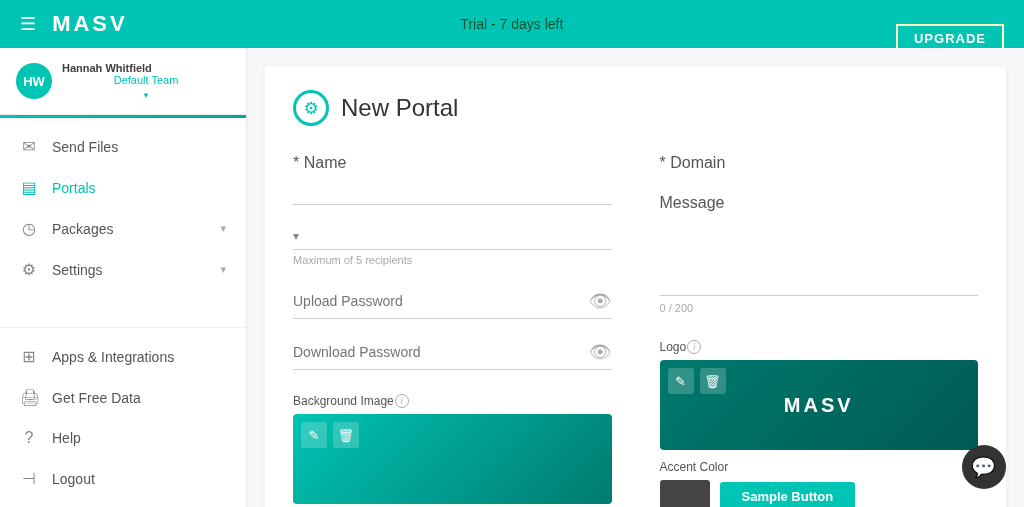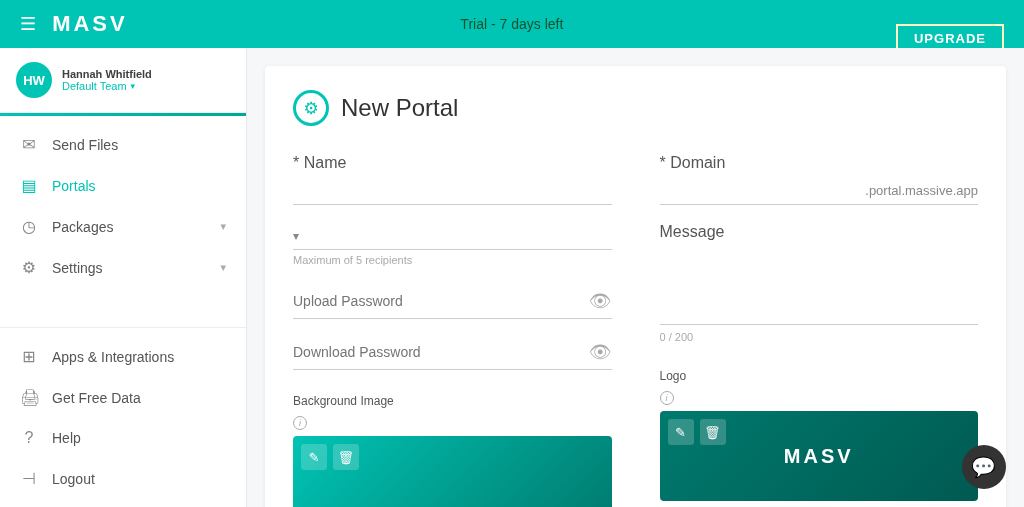--- a/index.html
+++ b/index.html
@@ -53,21 +53,21 @@
     }
     .avatar {
       width: 36px; height: 36px;
       border-radius: 50%;
       background: #00c4b4;
       display: flex; align-items: center; justify-content: center;
       color: white; font-size: 13px; font-weight: bold;
     }
     .user-info { flex: 1; }
     .user-name { font-size: 11px; font-weight: 600; color: #404040; }
-    .user-team { font-size: 11px; color: #00c4b4; display: flex; align-items: center; gap: 4px; }
+    .user-team { font-size: 11px; color: #00c4b4; display: flex; align-items: center; gap: 4px; flex-direction: column; }
     .chevron-down { font-size: 9px; }
 
     .sidebar-divider {
       height: 3px;
       background: linear-gradient(to right, #00c4b4, #00a896);
       margin: 0;
     }
 
     .sidebar-nav { flex: 1; padding: 8px 0; }
     .sidebar-item {
@@ -184,21 +184,21 @@
     }
     .char-count { text-align: left; font-size: 11px; color: #aaa; margin-top: 2px; }
 
     
     .upload-section {
       display: flex;
       gap: 24px;
       margin-top: 8px;
     }
     .upload-col { flex: 1; }
-    .upload-label { font-size: 12px; color: #555; margin-bottom: 6px; display: flex; align-items: flex-start; gap: 8px; flex-direction: column; }
+    .upload-label { font-size: 12px; color: #555; margin-bottom: 6px; display: flex; align-items: flex-start; gap: 1px; }
     .info-icon { font-size: 11px; color: #aaa; border: 1px solid #aaa; border-radius: 50%; width: 14px; height: 14px; display: inline-flex; align-items: center; justify-content: center; font-style: italic; font-size: 9px; }
     .upload-box {
       height: 90px;
       border-radius: 4px;
       position: relative;
       overflow: hidden;
       background: linear-gradient(135deg, #00c4b4 0%, #007a6e 100%);
     }
     .upload-box-logo {
       height: 90px;
@@ -369,24 +369,20 @@
                   <button class="upload-action-btn">🗑</button>
                 </div>
               </div>
             </div>
           </div>
         </div>
 
         <div class="form-col">
           <div class="field-group">
             <div class="field-label">* Domain</div>
-            <div class="domain-input-wrap">
-              <input type="text" class="domain-input" style="">
-              <span class="domain-suffix">.portal.massive.app</span>
-            </div>
           </div>
 
           <div class="field-group">
             <div class="field-label">Message</div>
             <div class="textarea-wrap">
               <textarea class="message-textarea" style=""></textarea>
               <div class="char-count">0 / 200</div>
             </div>
           </div>
 

